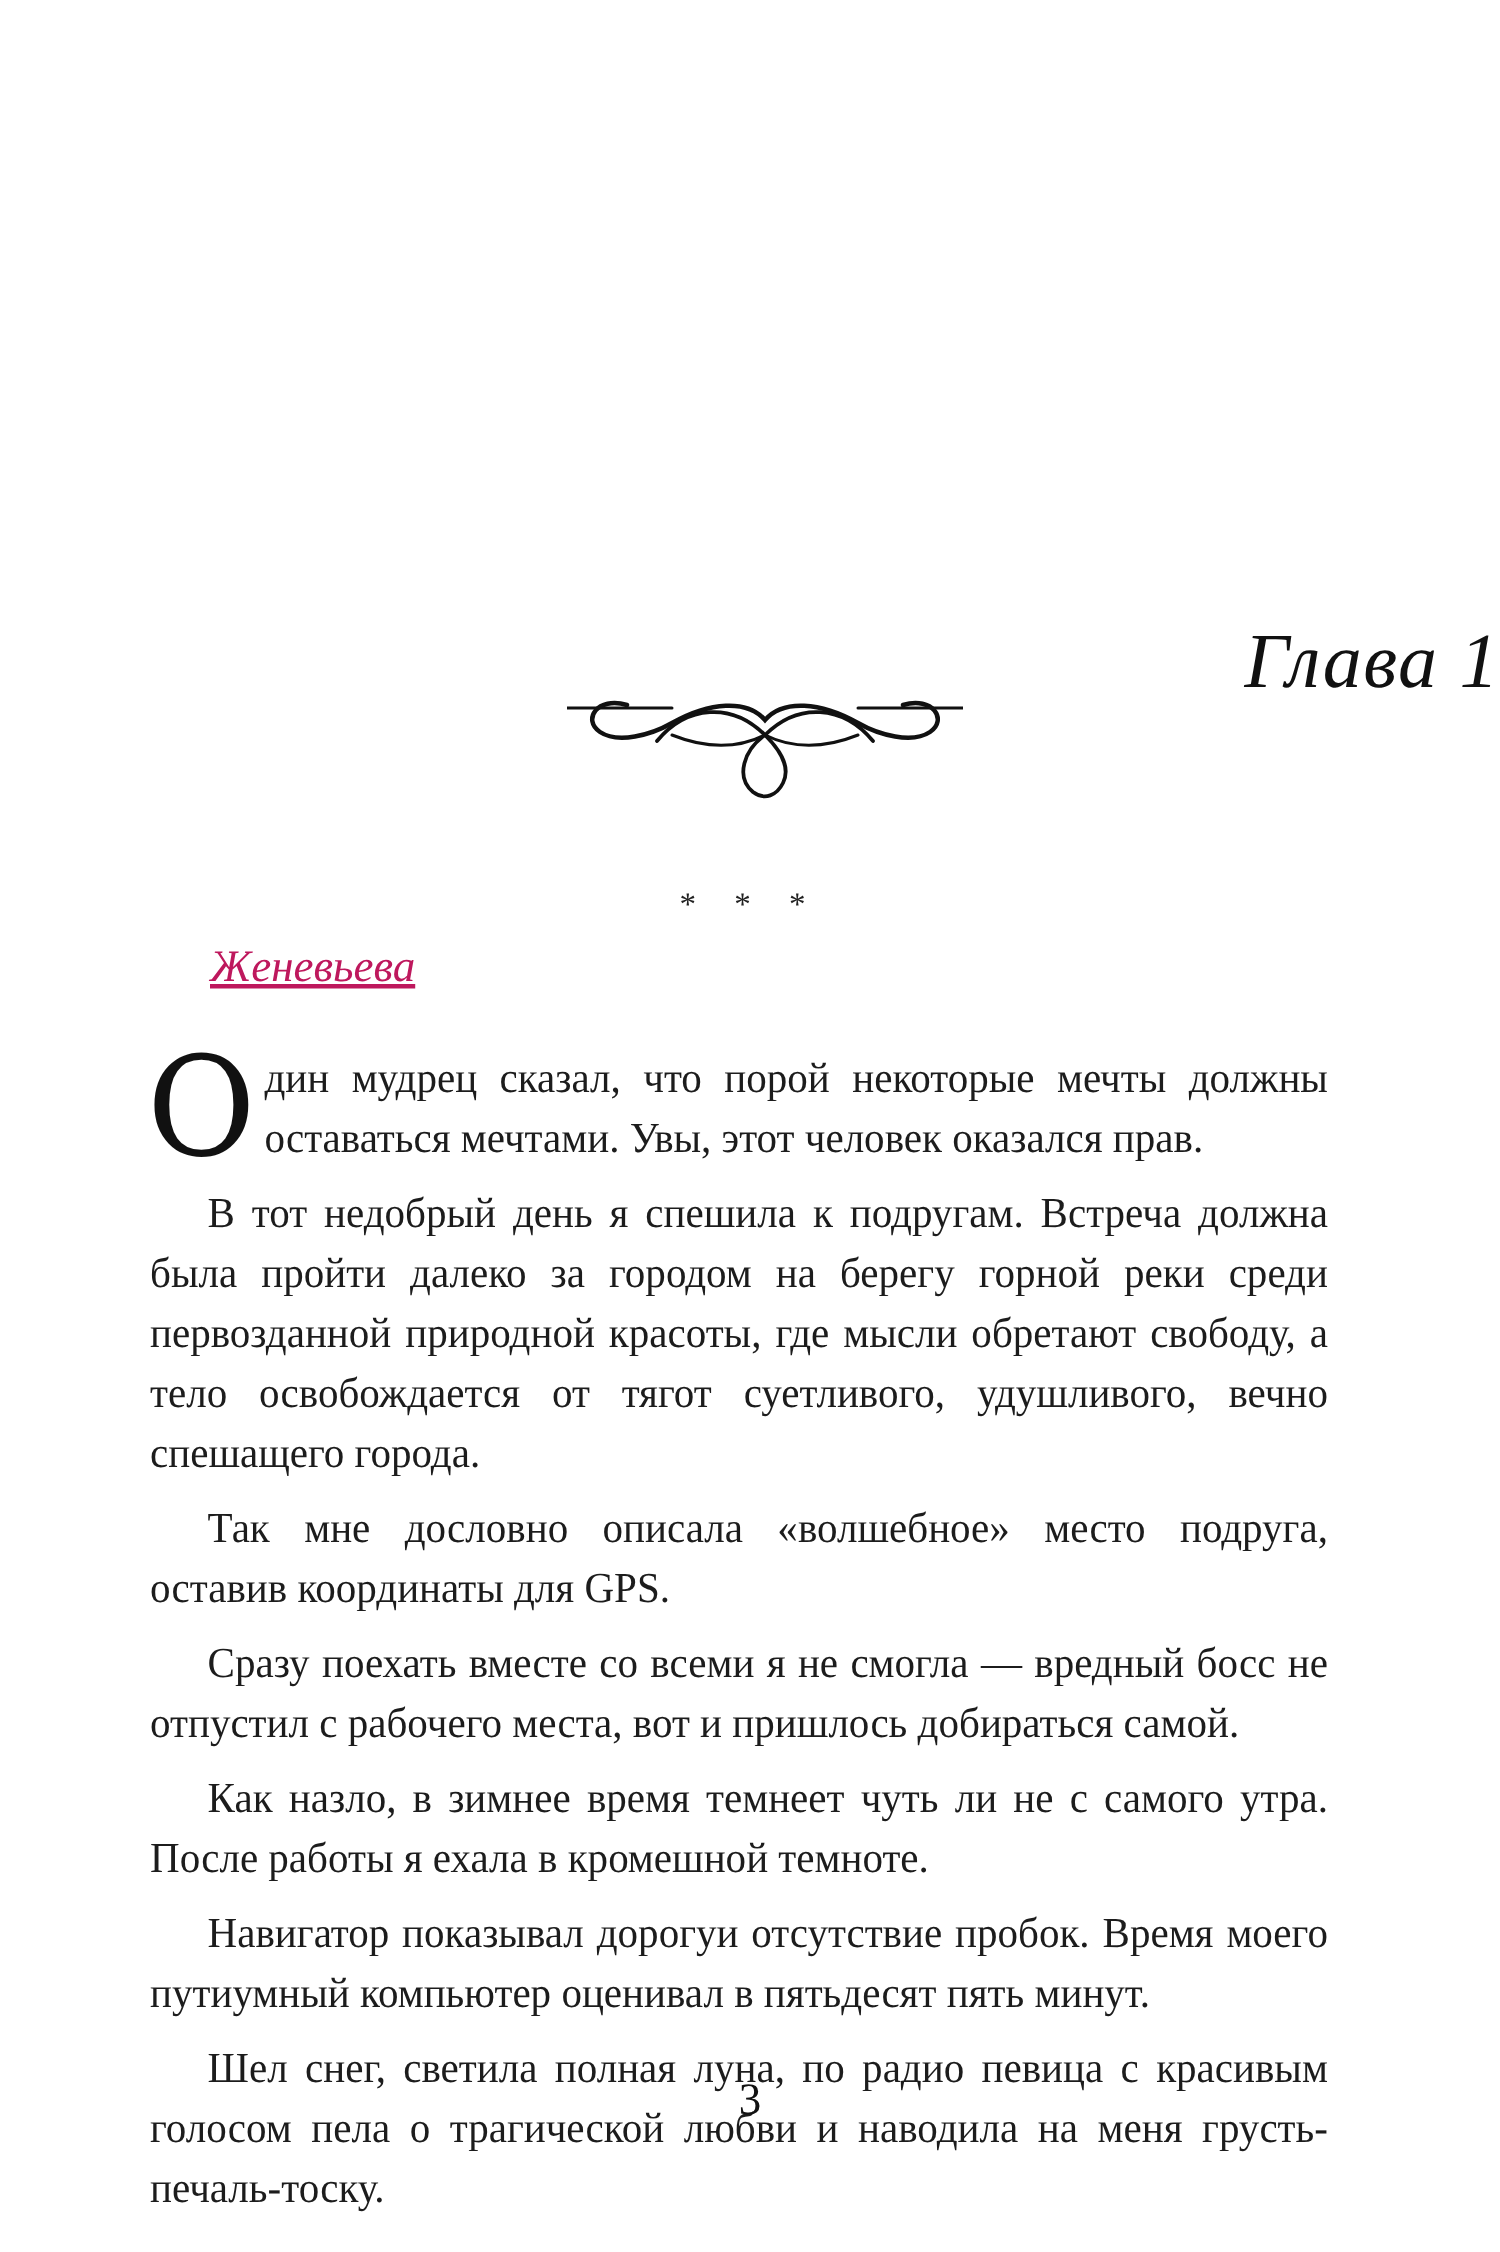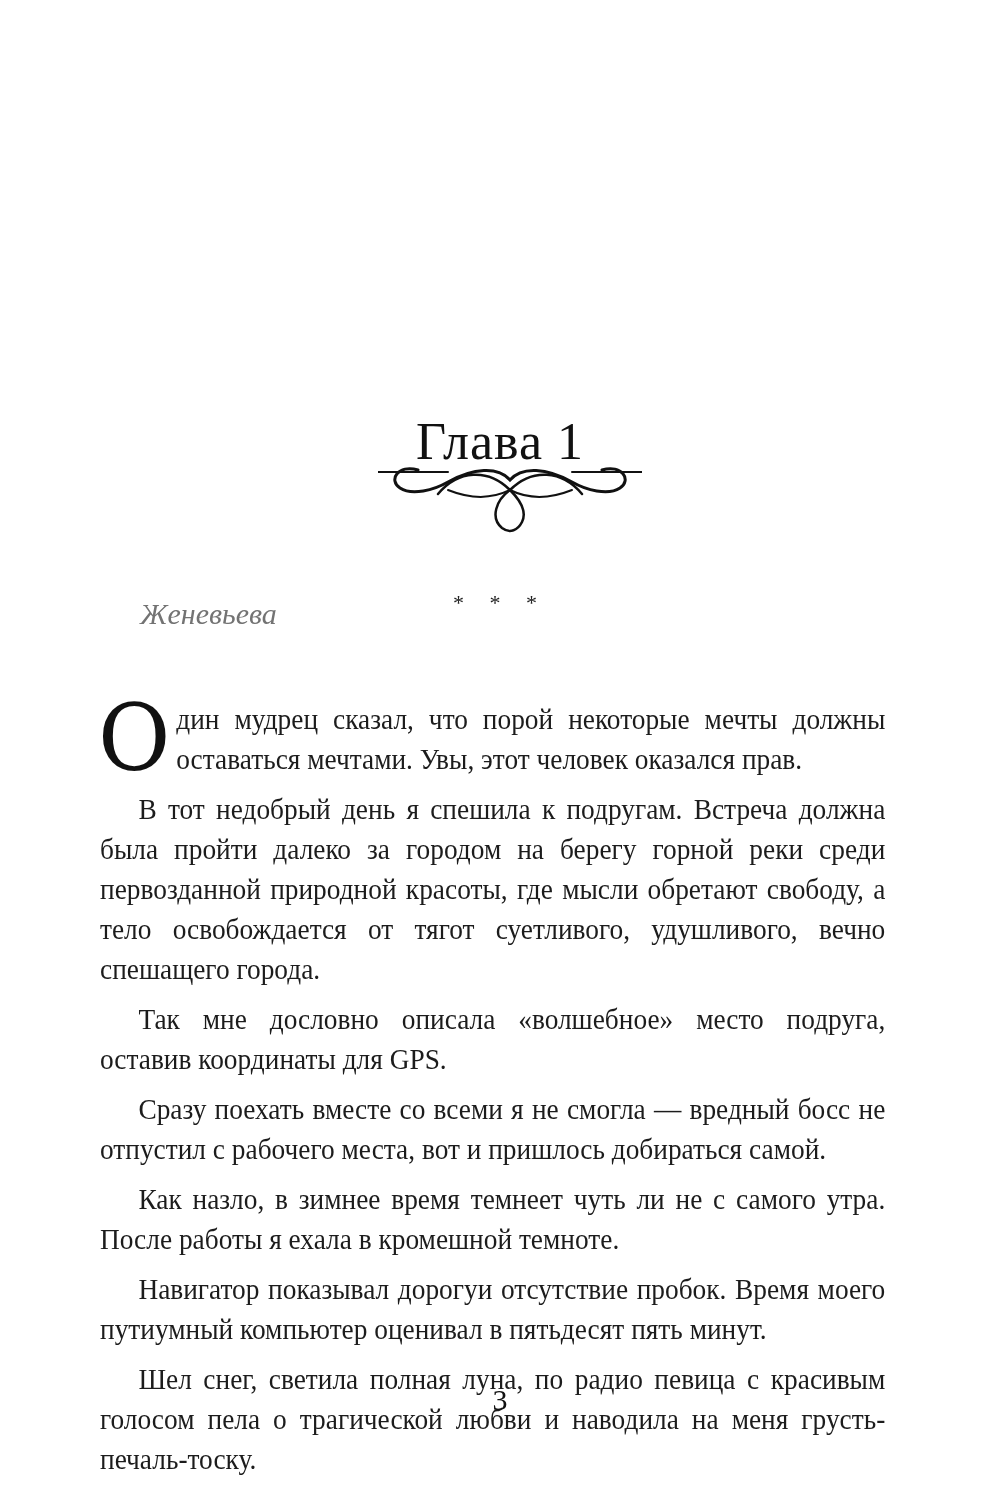--- a/index.html
+++ b/index.html
@@ -8,31 +8,31 @@
     background: #ffffff;
     position: relative;
     font-family: "Liberation Serif", "DejaVu Serif", serif;
     color: #1a1a1a;
   }
   .page { position: absolute; left: 0; top: 0; width: 1000px; height: 1501px; }
   .bleed { position: absolute; left: 100px; top: 140px; width: 800px; height: 1010px;
     color: #e4e4e4; font-size: 27px; line-height: 38px; opacity: 0.55; overflow: hidden;
     text-align: justify; filter: blur(0.6px); transform: scaleX(-1); }
   .chapter-title {
-    position: absolute; left: 0; right: 0; top: 412px; text-align: center;
-    font-size: 52px; letter-spacing: 1px; color: #111;
+    position: absolute; left: 0; right: 0; top: 412px; text-align: right;
+    font-style: italic; font-size: 52px; letter-spacing: 1px; color: #111;
   }
   .ornament { position: absolute; left: 378px; top: 460px; width: 264px; height: 80px; }
   .asterisks {
     position: absolute; left: 0; right: 0; top: 590px; text-align: center;
     font-size: 22px; letter-spacing: 10px; color: #222;
   }
   .pov-name {
-    position: absolute; left: 140px; top: 597px;
-    font-style: italic; font-size: 30px; color: #737373;
+    position: absolute; left: 140px; top: 628px;
+    font-style: italic; font-size: 30px; color: #be185d; text-decoration: underline;
   }
   .body-text {
     position: absolute; left: 100px; top: 700px; width: 786px;
     font-size: 28.5px; line-height: 40px; color: #1c1c1c;
     transform: scaleX(0.96); transform-origin: left top;
     width: 818px;
   }
   .para { margin: 0 0 10px 0; text-align: justify; text-indent: 40px; }
   .para.first { text-indent: 0; }
   .dropcap {

